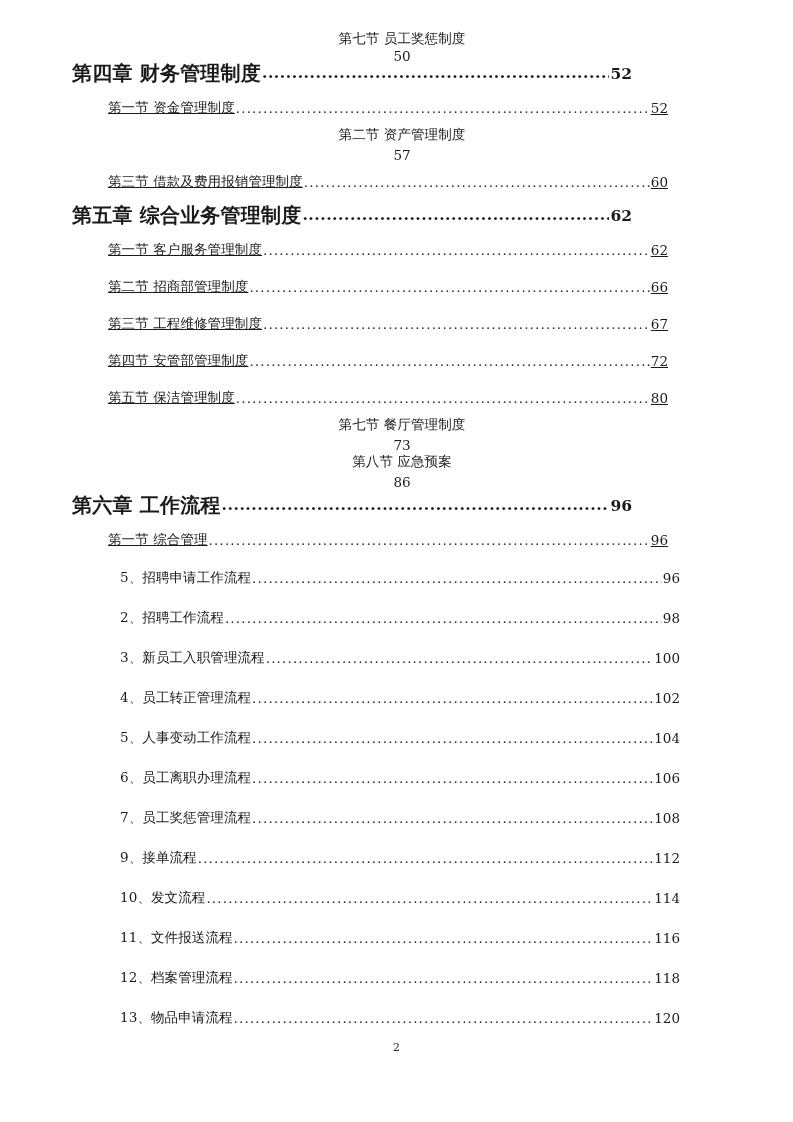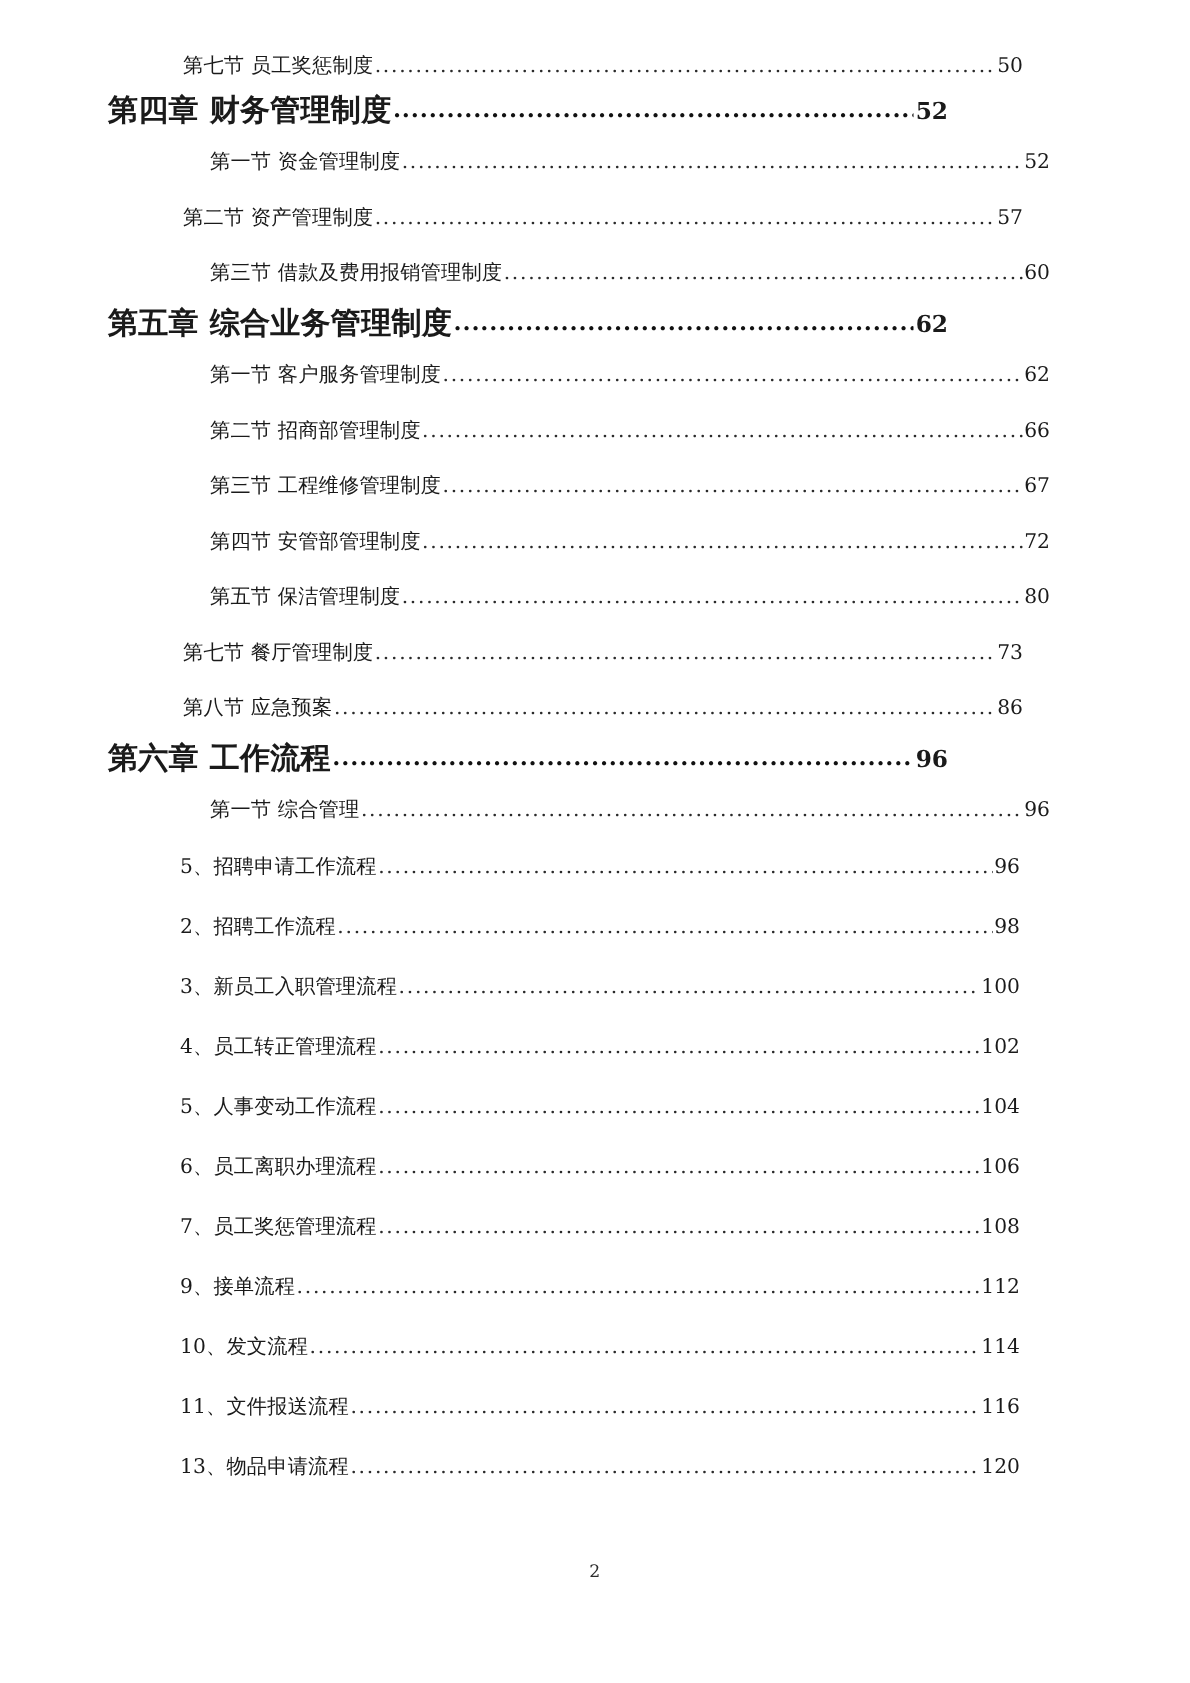--- a/index.html
+++ b/index.html
@@ -93,30 +93,32 @@
   }
   .lvl-chapter .toc-dots::after {
     font-weight: bold;
     font-size: 15.5px;
     letter-spacing: 0.55px;
     color: #111;
   }
 
   
   .lvl-section {
-    margin-left: 68px;
+    margin-left: 36px;
     height: 37px;
     align-items: center;
+    text-decoration: underline;
   }
 
   
   .lvl-section-wide {
     margin-left: 50px;
     height: 37px;
     align-items: center;
+    flex-direction: column;
   }
 
   
   .lvl-item {
     margin-left: 48px;
     height: 40px;
     align-items: center;
   }
 
   
@@ -259,20 +261,25 @@
         <span class="toc-label">10、发文流程</span>
         <span class="toc-dots"></span>
         <span class="toc-page">114</span>
       </div>
       <div class="toc-row lvl-item">
         <span class="toc-label">11、文件报送流程</span>
         <span class="toc-dots"></span>
         <span class="toc-page">116</span>
       </div>
       <div class="toc-row lvl-item">
+        <span class="toc-label">12、档案管理流程</span>
+        <span class="toc-dots"></span>
+        <span class="toc-page">118</span>
+      </div>
+      <div class="toc-row lvl-item">
         <span class="toc-label">13、物品申请流程</span>
         <span class="toc-dots"></span>
         <span class="toc-page">120</span>
       </div>
       <div class="toc-row lvl-item"></div>
     </div>
 
   <div id="page-number">2</div>
 
 </div>

